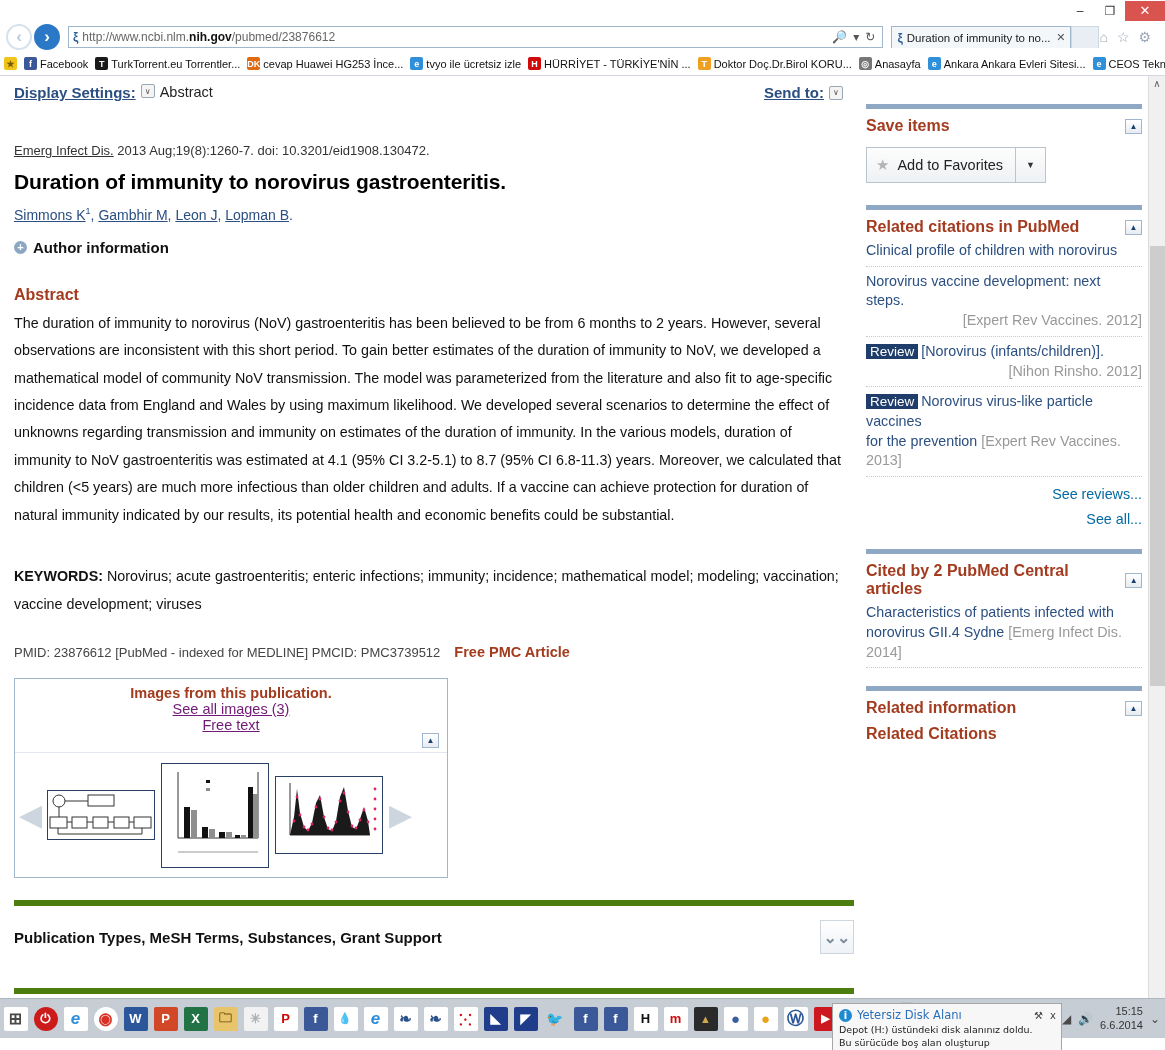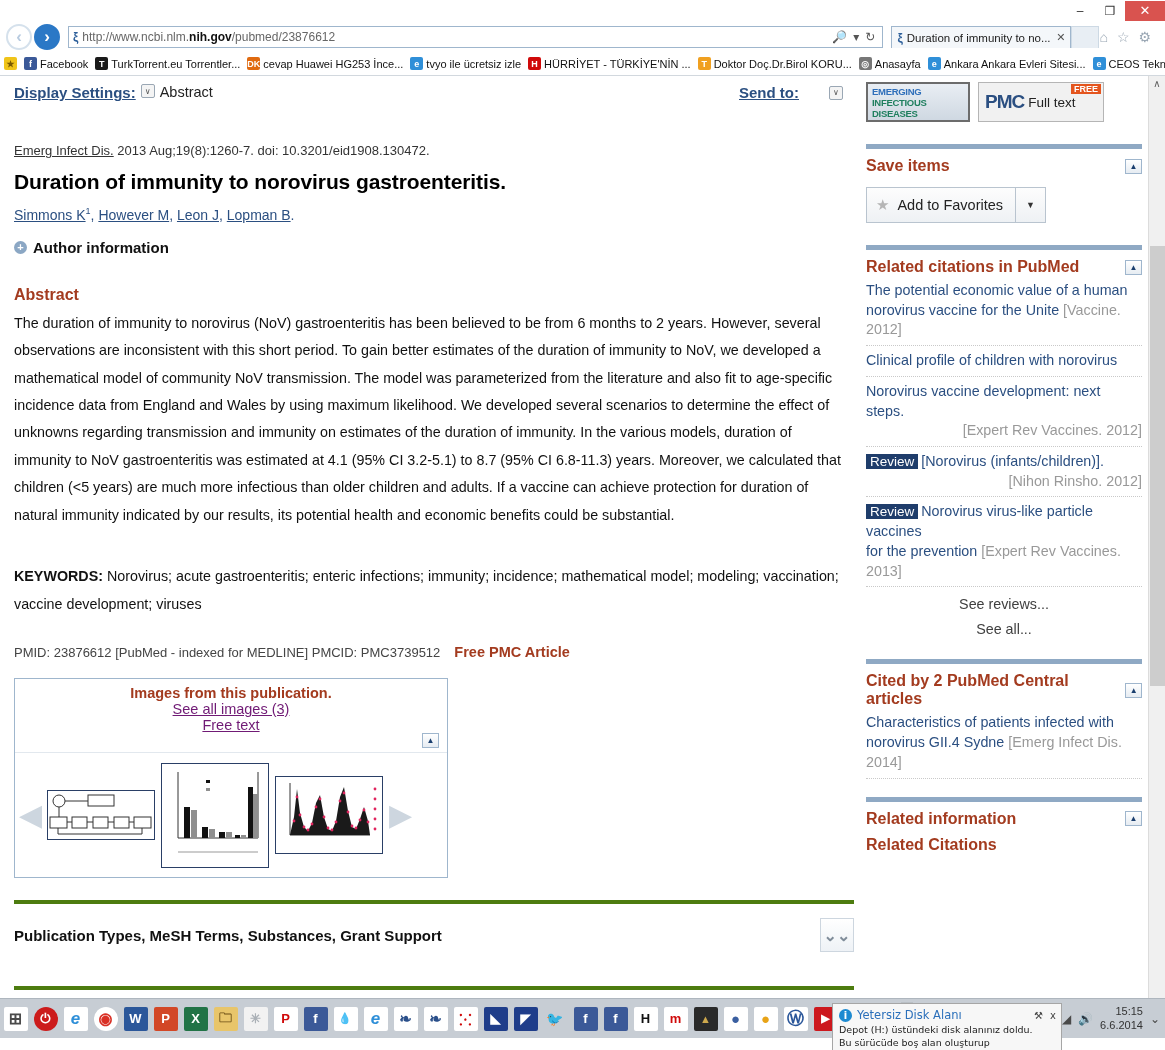--- a/index.html
+++ b/index.html
@@ -92,21 +92,21 @@
     font-size: 14.5px;
   }
   .lnk { color: #2b4f81; text-decoration: underline; cursor: pointer; }
   .ds-label { font-weight: bold; color: #2b4f81; text-decoration: underline; font-size: 15px; }
   .caret-box {
     display: inline-flex; align-items: center; justify-content: center;
     width: 14px; height: 14px; border: 1px solid #9aa7b4; border-radius: 2px;
     font-size: 8px; color: #555; margin: 0 5px; background: #f4f4f4;
   }
   .ds-value { color: #222; font-size: 14.5px; }
-  .sendto { margin-left: auto; display: flex; align-items: center; gap: 25px; }
+  .sendto { margin-left: auto; display: flex; align-items: center; }
   .sendto .ds-label { font-size: 15px; }
 
   
   .cite { margin-top: 42px; font-size: 13px; color: #333; }
   .cite .jname { text-decoration: underline; color: #333; margin-top: 36px; }
   h1.title {
     font-size: 21px; font-weight: bold; color: #000;
     margin: 12px 0 0 0; letter-spacing: -0.1px;
   }
   .authors { margin-top: 12px; font-size: 14px; color: #2b4f81; }
@@ -146,21 +146,21 @@
     border-top: 1px solid #e2e8ee;
   }
   .arrow-l, .arrow-r { width: 22px; color: #cdd6df; font-size: 30px; text-align: center; line-height: 1; }
   .thumb { border: 1px solid #2a3f66; background: #fff; overflow: hidden; }
   .thumb.t1 { width: 108px; height: 50px; }
   .thumb.t2 { width: 108px; height: 105px; }
   .thumb.t3 { width: 108px; height: 78px; }
 
   
   .sec {
-    margin-top: 22px; border-top: 4px solid #4d7c0f; padding: 14px 0 12px 0;
+    margin-top: 22px; border-top: 6px solid #4d7c0f; padding: 14px 0 12px 0;
     font-size: 15px; font-weight: bold; color: #111; display: flex; align-items: center;
     width: 840px;
   }
   .dbl-chev {
     margin-left: auto; width: 34px; height: 34px; border: 1px solid #cdd6df;
     background: linear-gradient(#fff,#eef2f6); color: #7f8c99;
     display: flex; align-items: center; justify-content: center; font-size: 16px;
   }
 
   
@@ -208,21 +208,21 @@
   .cit {
     padding: 5px 0 5px 0; border-bottom: 1px dotted #c9c9c9;
     font-size: 14.3px; line-height: 1.38; color: #2b4f81;
   }
   .cit .src { color: #999; }
   .cit .rtag {
     background: #1f3d6b; color: #fff; font-size: 13.5px; padding: 0 4px; margin-right: 3px;
   }
   .cit .ln2 { display: block; }
   .cit .right { text-align: right; display: block; color: #999; }
-  .seelink { text-align: center; color: #404040; font-size: 14.3px; padding: 9px 0 0 0; }
+  .seelink { text-align: right; color: #0369a1; font-size: 14.3px; padding: 9px 0 0 0; }
 
   
   .pagescroll {
     width: 17px; background: #f0f0f0; border-left: 1px solid #dcdcdc;
     display: flex; flex-direction: column; align-items: center;
     position: relative;
   }
   .ps-arrow { font-size: 10px; color: #606060; padding: 2px 0; }
   .ps-thumb {
     position: absolute; top: 170px; left: 1px; width: 15px; height: 440px;
@@ -365,21 +365,21 @@
       </span>
     </div>
 
     <div class="cite">
       <span class="jname">Emerg Infect Dis.</span><span> 2013 Aug;19(8):1260-7. doi: 10.3201/eid1908.130472.</span>
     </div>
 
     <h1 class="title">Duration of immunity to norovirus gastroenteritis.</h1>
 
     <div class="authors">
-      <a>Simmons K</a><sup>1</sup><span>, </span><a>However M</a><span>, </span><a>Leon J</a><span>, </span><a>Lopman B</a><span>.</span>
+      <a>Simmons K</a><sup>1</sup><span>, </span><a>Gambhir M</a><span>, </span><a>Leon J</a><span>, </span><a>Lopman B</a><span>.</span>
     </div>
 
     <div class="authorinfo">
       <span class="plus-circle">+</span>
       <span>Author information</span>
     </div>
 
     <h2 class="abs-h">Abstract</h2>
     <div class="abs-body">The duration of immunity to norovirus (NoV) gastroenteritis has been believed to be from 6 months to 2 years. However, several observations are inconsistent with this short period. To gain better estimates of the duration of immunity to NoV, we developed a mathematical model of community NoV transmission. The model was parameterized from the literature and also fit to age-specific incidence data from England and Wales by using maximum likelihood. We developed several scenarios to determine the effect of unknowns regarding transmission and immunity on estimates of the duration of immunity. In the various models, duration of immunity to NoV gastroenteritis was estimated at 4.1 (95% CI 3.2-5.1) to 8.7 (95% CI 6.8-11.3) years. Moreover, we calculated that children (&lt;5 years) are much more infectious than older children and adults. If a vaccine can achieve protection for duration of natural immunity indicated by our results, its potential health and economic benefits could be substantial.</div>
 
@@ -485,55 +485,40 @@
     </div>
 
     <div class="sec">
       <span>LinkOut - more resources</span>
       <span class="dbl-chev">⌄⌄</span>
     </div>
 
   </div>
 
   <div class="sidebar">
-    <div class="logos">
-      <div class="logo-eid">
-        <span class="l1">EMERGING</span>
-        <span class="l2">INFECTIOUS DISEASES</span>
-      </div>
-      <div class="logo-pmc">
-        <span class="pmc">PMC</span>
-        <span class="ft">Full text</span>
-        <span class="free">FREE</span>
-      </div>
-    </div>
 
     <div class="sb-rule"></div>
     <div class="sb-head">
       <span>Save items</span>
       <span class="ctl-up">▲</span>
     </div>
     <div class="fav-btn">
       <span class="main">
         <span class="star">★</span>
         <span>Add to Favorites</span>
       </span>
       <span class="arrow">▼</span>
     </div>
 
     <div class="sb-rule"></div>
     <div class="sb-head">
       <span>Related citations in PubMed</span>
       <span class="ctl-up">▲</span>
     </div>
 
-    <div class="cit">
-      <span>The potential economic value of a human</span>
-      <span class="ln2"><span>norovirus vaccine for the Unite</span> <span class="src">[Vaccine. 2012]</span></span>
-    </div>
     <div class="cit">
       <span>Clinical profile of children with norovirus</span>
     </div>
     <div class="cit">
       <span>Norovirus vaccine development: next steps.</span>
       <span class="right src">[Expert Rev Vaccines. 2012]</span>
     </div>
     <div class="cit">
       <span class="rtag">Review</span><span>[Norovirus (infants/children)].</span>
       <span class="right src">[Nihon Rinsho. 2012]</span>

